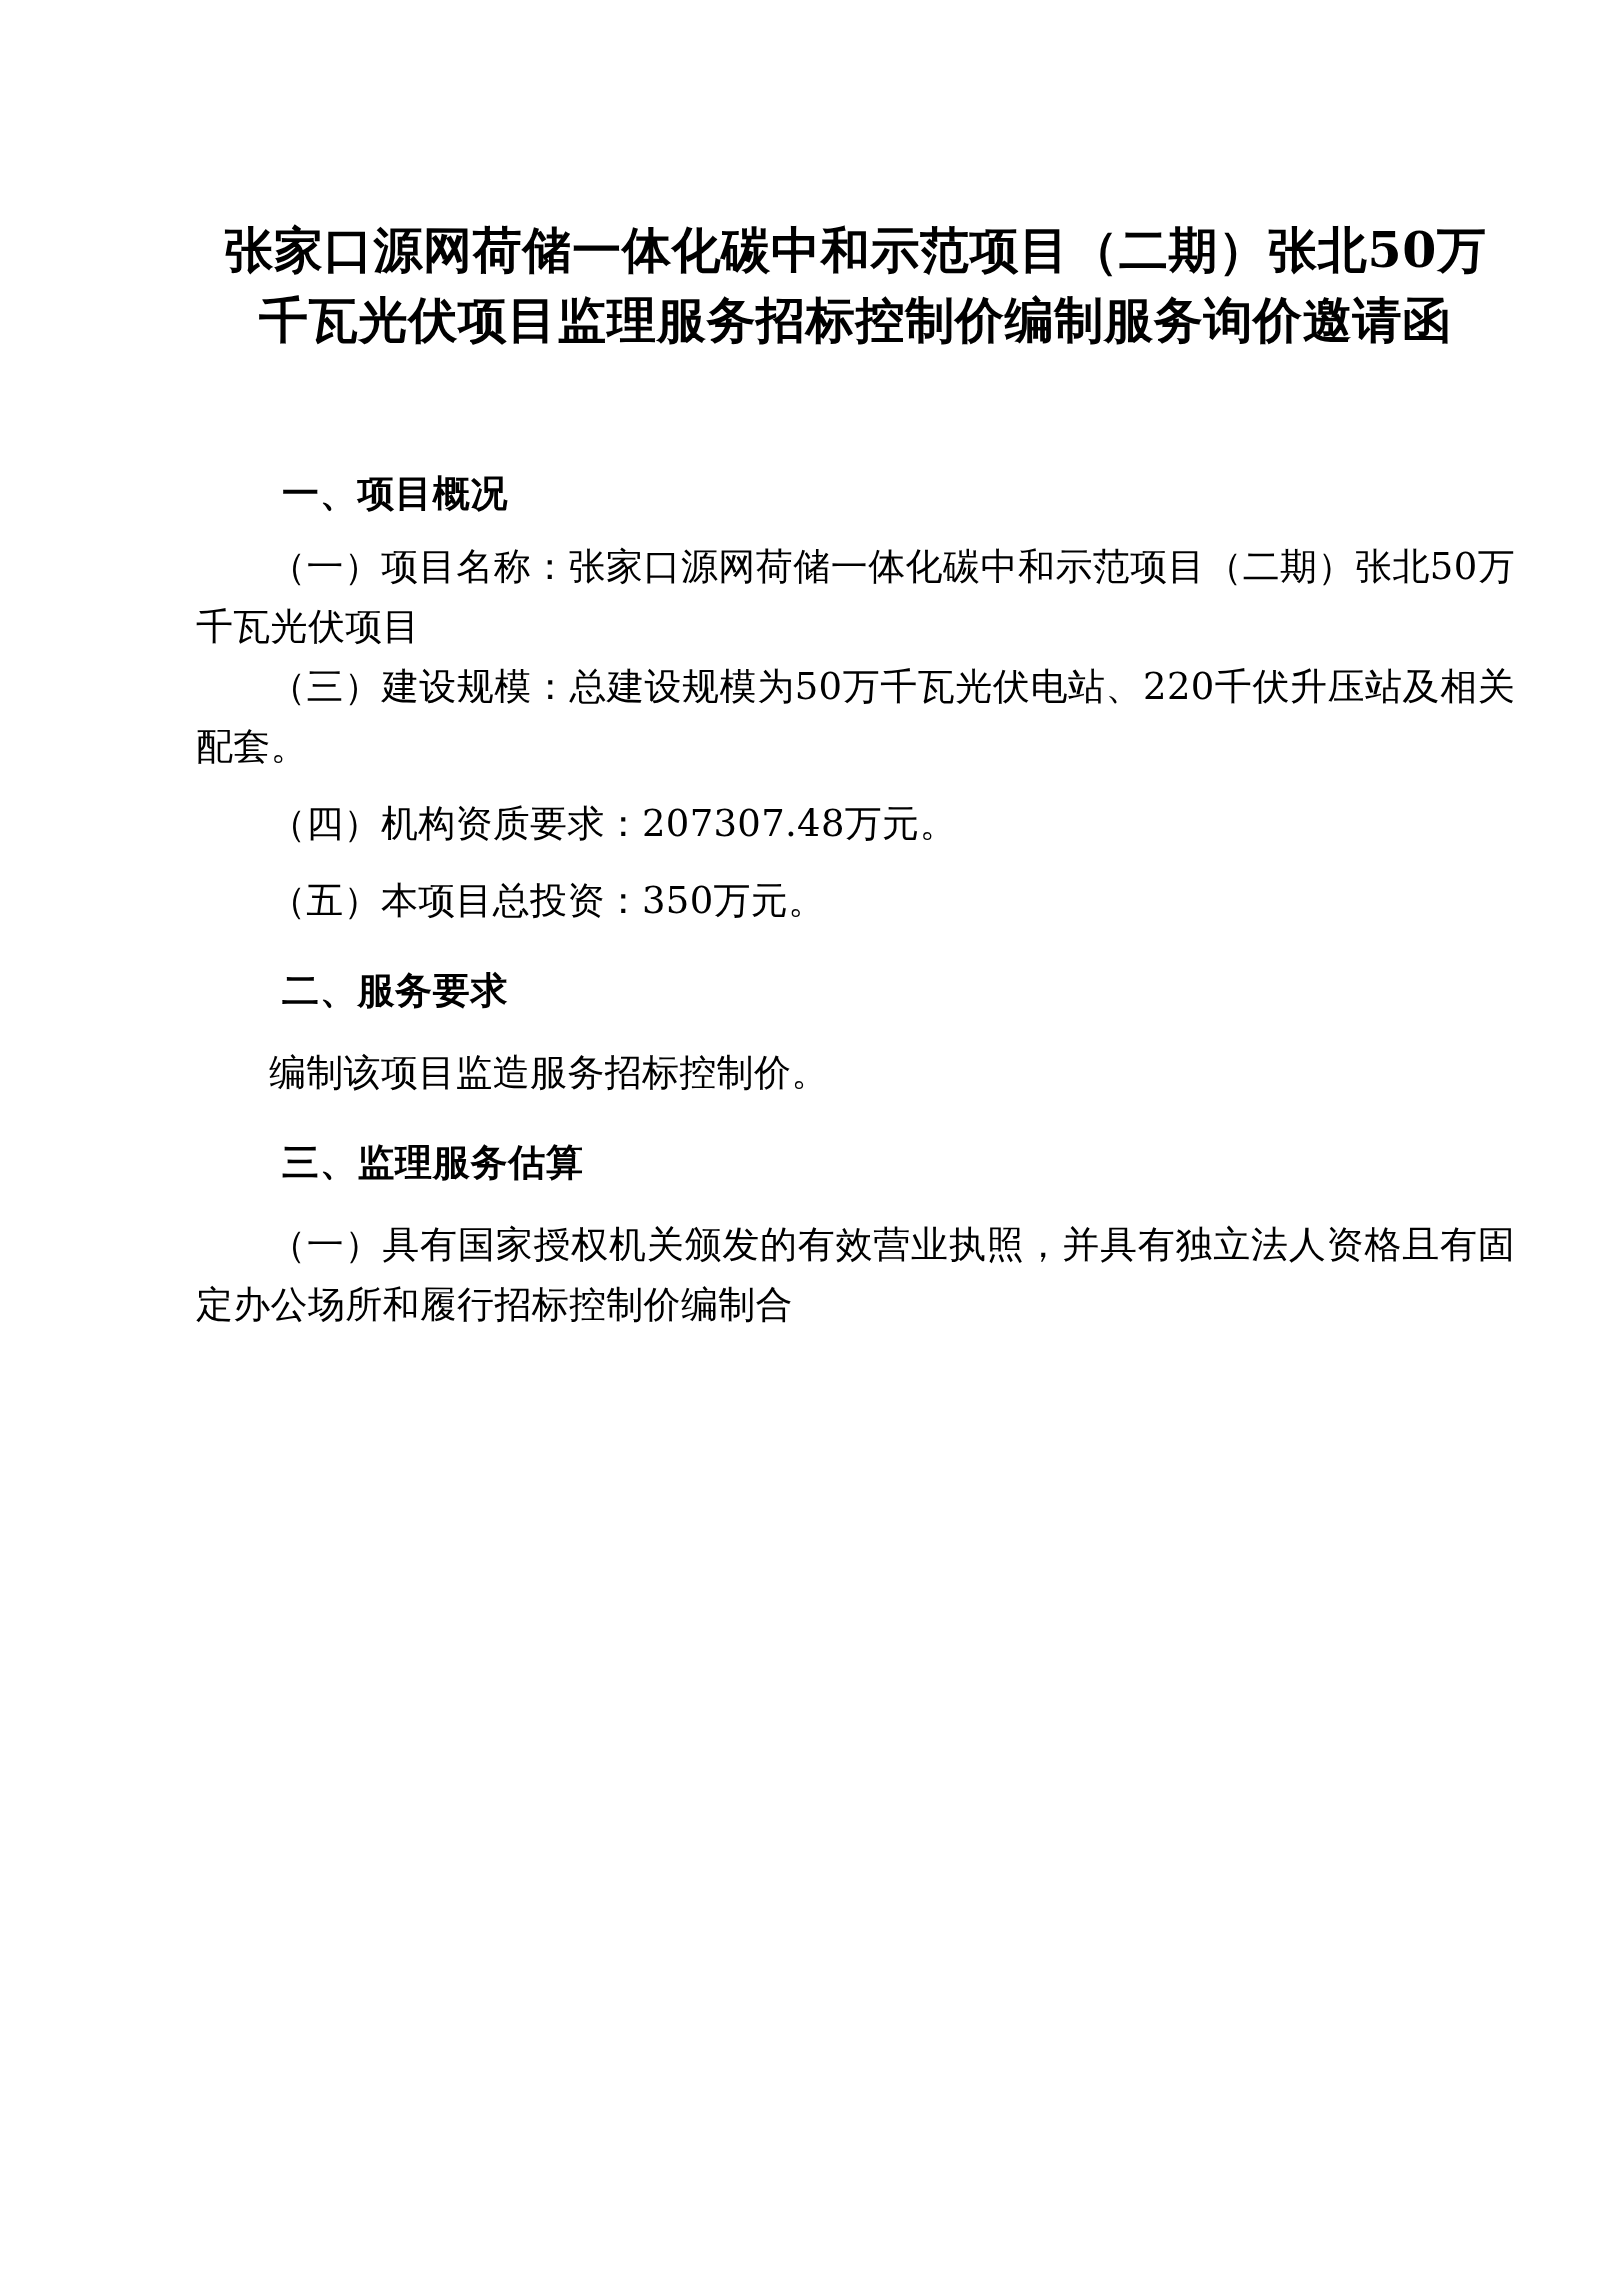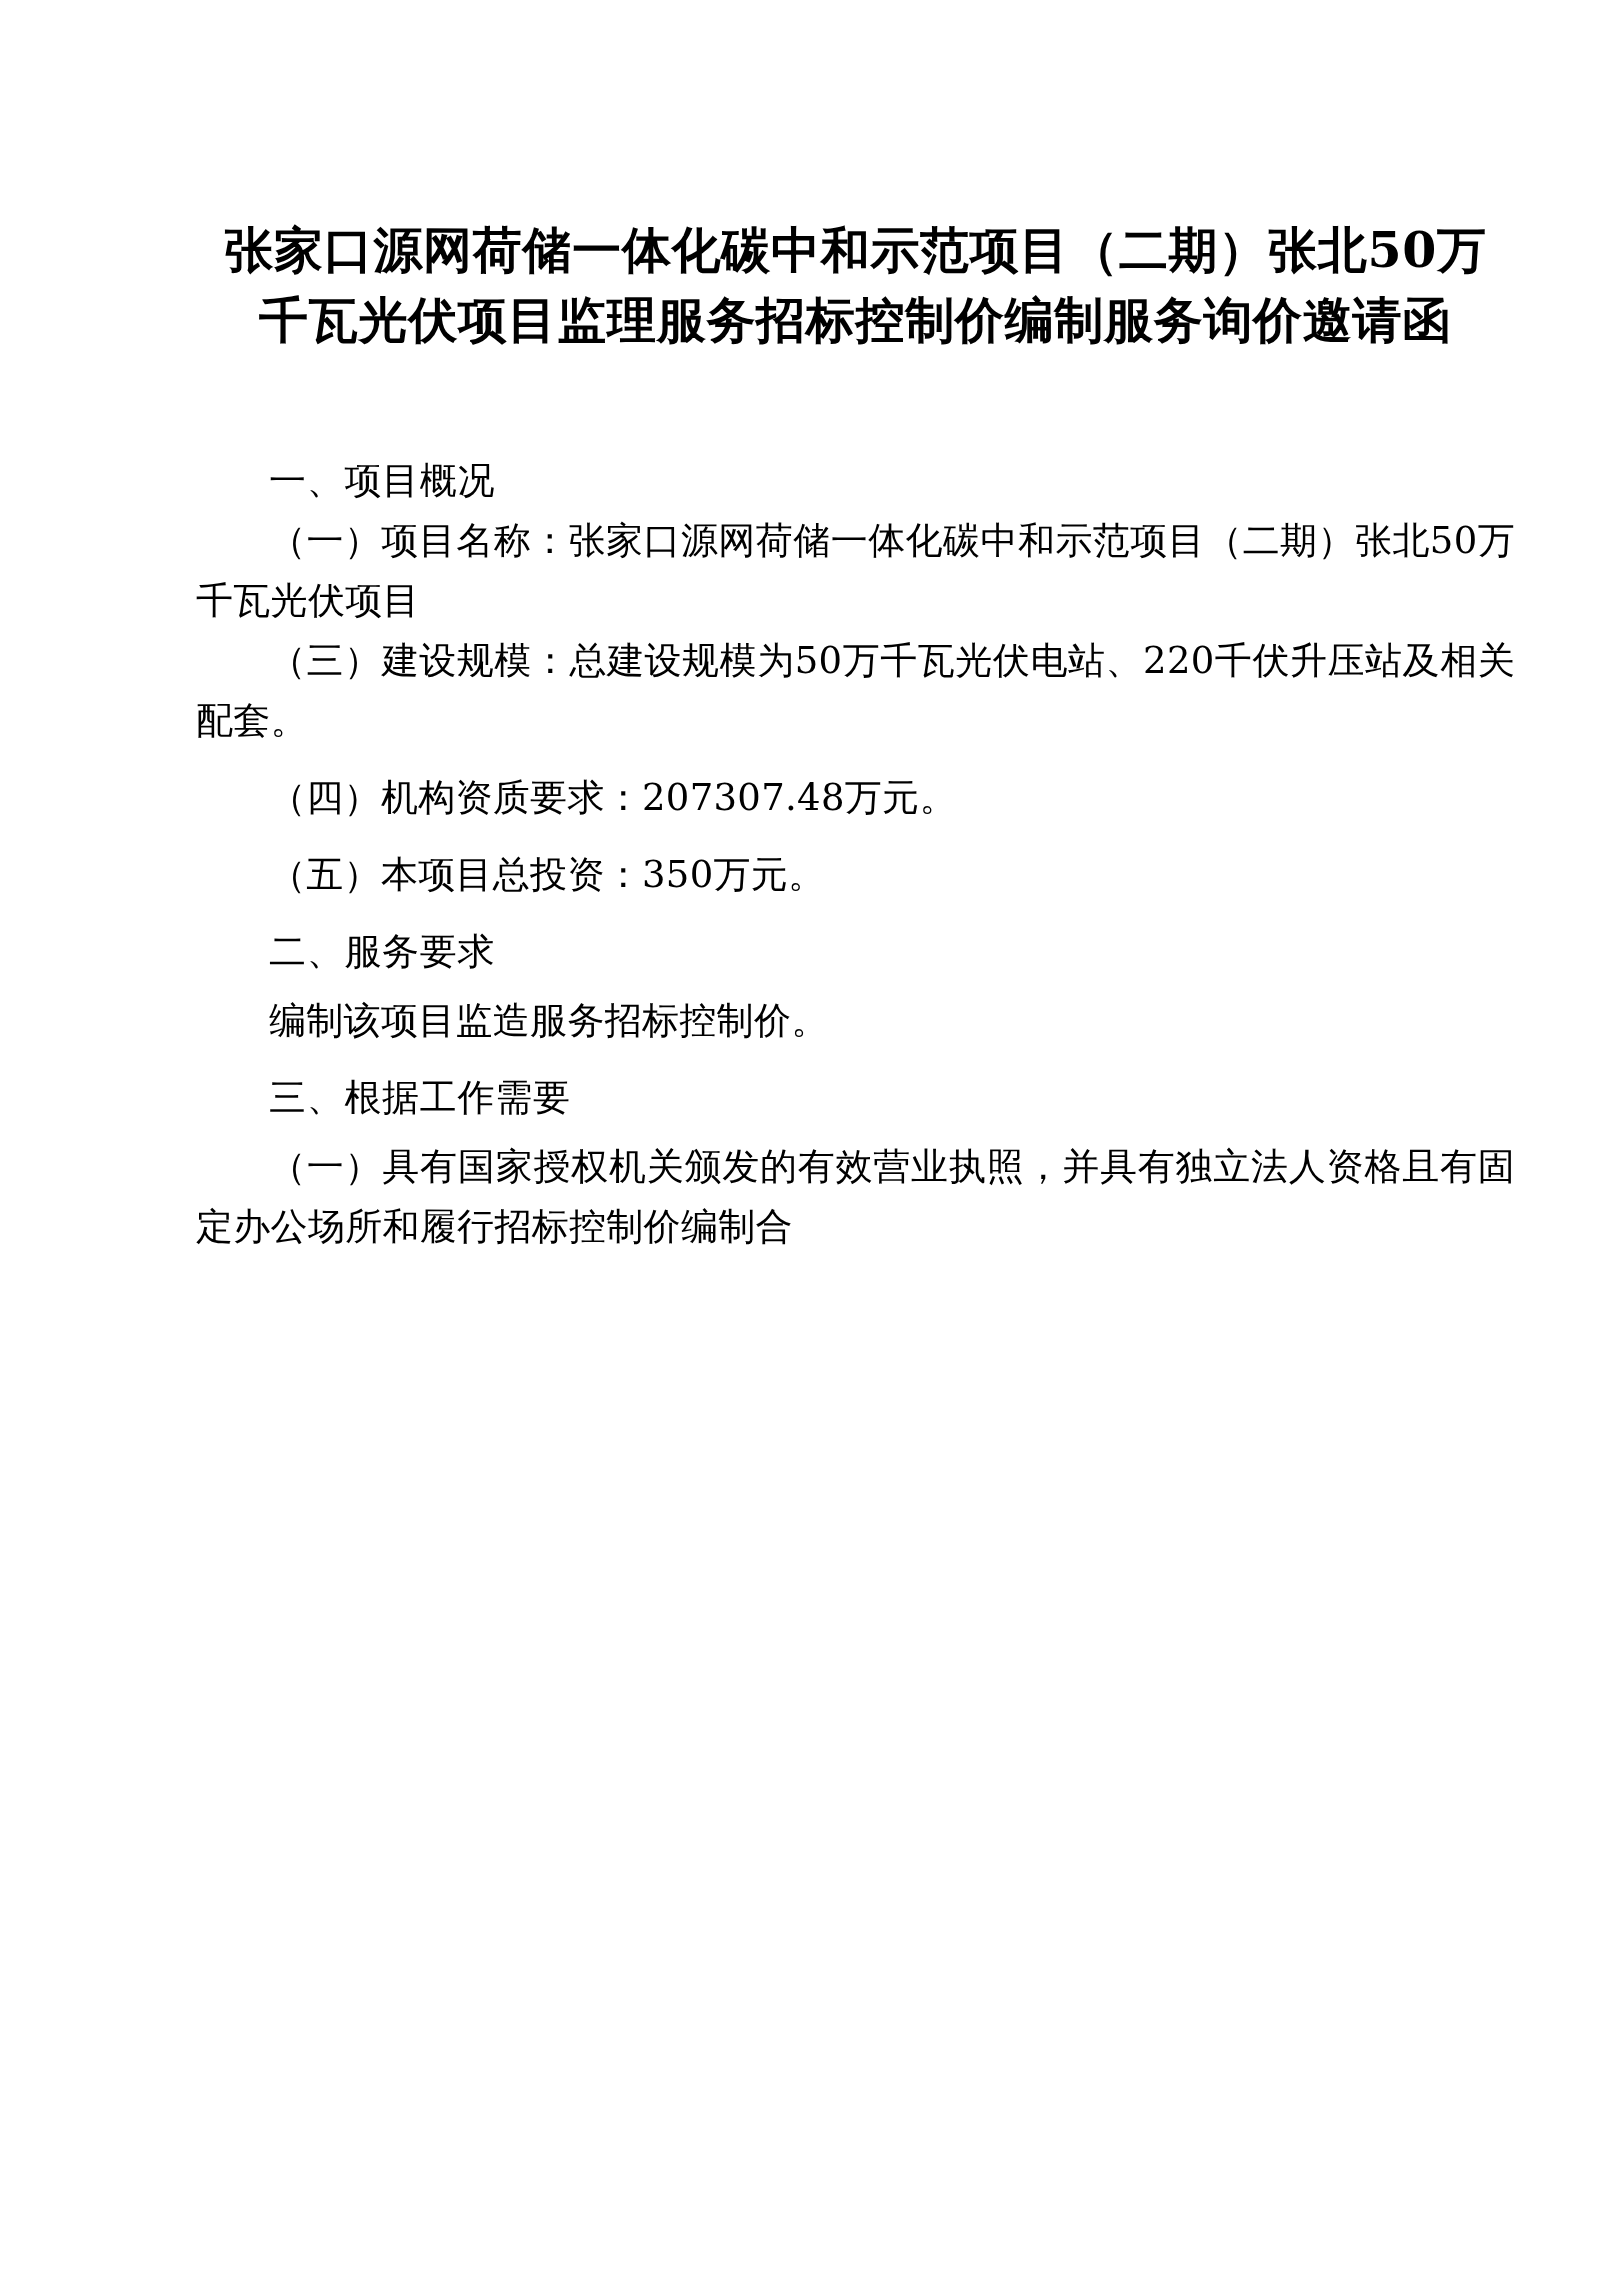--- a/index.html
+++ b/index.html
@@ -41,24 +41,24 @@
     margin: 0;
     text-align: justify;
     text-justify: inter-ideograph;
     letter-spacing: 0.3px;
   }
   p.indent {
     text-indent: 73px;
   }
   p.section-heading {
     font-family: "DejaVu Sans", "Liberation Sans", sans-serif;
-    font-weight: normal;
+    font-weight: bold;
     font-size: 37px;
     line-height: 1.62;
-    margin: 0;
+    margin: 13px;
     text-indent: 73px;
     letter-spacing: 0.7px;
   }
   .gap-sm { height: 9.2px; }
   .gap-md { height: 17px; }
 </style>
 </head>
 <body>
 
 <div class="page">
@@ -88,20 +88,20 @@
   <div class="gap-md"></div>
 
   <p class="section-heading">二、服务要求</p>
 
   <div class="gap-sm"></div>
 
   <p class="body-text indent">编制该项目监造服务招标控制价。</p>
 
   <div class="gap-md"></div>
 
-  <p class="section-heading">三、根据工作需要</p>
+  <p class="section-heading">三、监理服务估算</p>
 
   <div class="gap-sm"></div>
 
   <p class="body-text indent">（一）具有国家授权机关颁发的有效营业执照，并具有独立法人资格且有固定办公场所和履行招标控制价编制合</p>
 
 </div>
 
 
 </body></html>

